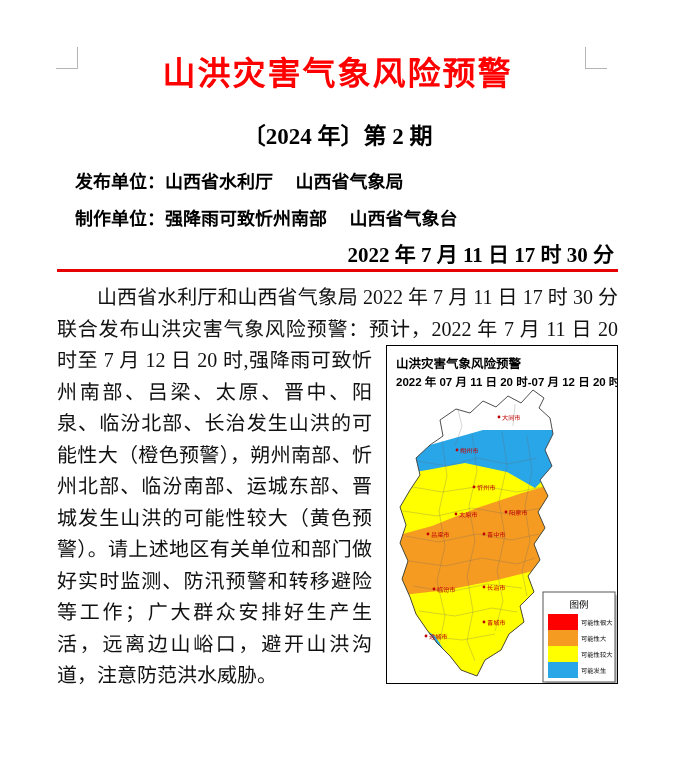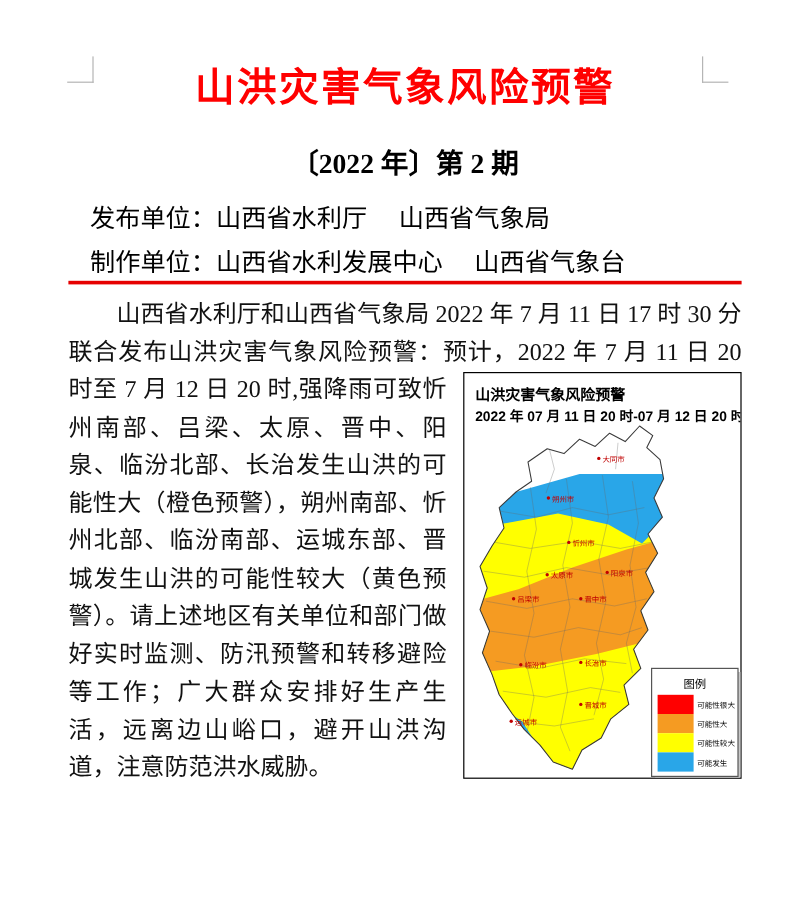--- a/index.html
+++ b/index.html
@@ -13,21 +13,21 @@
   .crop-tl{left:56px;top:47px;border-right:1px solid #b5b5b5;border-bottom:1px solid #b5b5b5;}
   .crop-tr{left:585px;top:47px;border-left:1px solid #b5b5b5;border-bottom:1px solid #b5b5b5;}
 
   .content{position:absolute;left:57px;top:32px;width:561px;}
 
   .doc-title{
     margin-top:22px;text-align:center;font-weight:bold;
     font-size:33px;line-height:40px;letter-spacing:2px;color:#ff0000;
   }
   .issue-line{margin-top:28px;text-align:center;font-weight:bold;font-size:23px;line-height:30px;}
-  .org-line{margin-top:15px;padding-left:18px;font-weight:normal;font-size:21px;line-height:30px;}
+  .org-line{margin-top:15px;padding-left:18px;font-weight:bold;font-size:18px;line-height:30px;}
   .org-line2{margin-top:7px;}
   .date-line{margin-top:7px;text-align:right;padding-right:4px;font-weight:bold;font-size:21px;line-height:28px;}
   .red-rule{margin-top:0;border:none;border-top:3px solid #e60000;width:100%;}
 
   .body-par{
     margin:10px 0 0 0;font-size:20px;line-height:31.5px;
     text-align:justify;text-indent:2em;color:#111;
   }
   .float-spacer{float:right;width:0;height:63px;}
   .map-figure{
@@ -45,26 +45,27 @@
 </head>
 <body>
 
 <div class="cropmark crop-tl"></div>
 <div class="cropmark crop-tr"></div>
 
 <div class="content">
 
   <div class="doc-title">山洪灾害气象风险预警</div>
 
-  <div class="issue-line">〔2022 年〕第 2 期</div>
+  <div class="issue-line">〔2024 年〕第 2 期</div>
 
   <div class="org-line">发布单位：山西省水利厅　 山西省气象局</div>
 
-  <div class="org-line org-line2">制作单位：山西省水利发展中心　 山西省气象台</div>
+  <div class="org-line org-line2">制作单位：强降雨可致忻州南部　 山西省气象台</div>
 
+  <div class="date-line">2022 年 7 月 11 日 17 时 30 分</div>
 
   <hr class="red-rule">
 
   <p class="body-par">
     <span class="float-spacer"></span>
     <span class="map-figure">
       <svg width="230" height="337" viewBox="0 0 230 337" xmlns="http://www.w3.org/2000/svg">
         <defs>
           <clipPath id="provClip">
             <path d="M146,44 L157,52 L152,62 L163,72 L166,88 L158,104 L165,120 L153,134 L161,150 L151,166 L158,182 L147,198 L153,214 L141,230 L147,246 L133,260 L137,276 L122,288 L114,304 L98,314 L90,330 L74,324 L63,310 L50,297 L40,284 L29,268 L23,251 L15,233 L21,215 L13,197 L19,179 L13,161 L23,144 L33,129 L29,112 L43,99 L56,90 L53,74 L69,63 L83,67 L96,55 L109,61 L121,50 L134,57 Z"></path>

